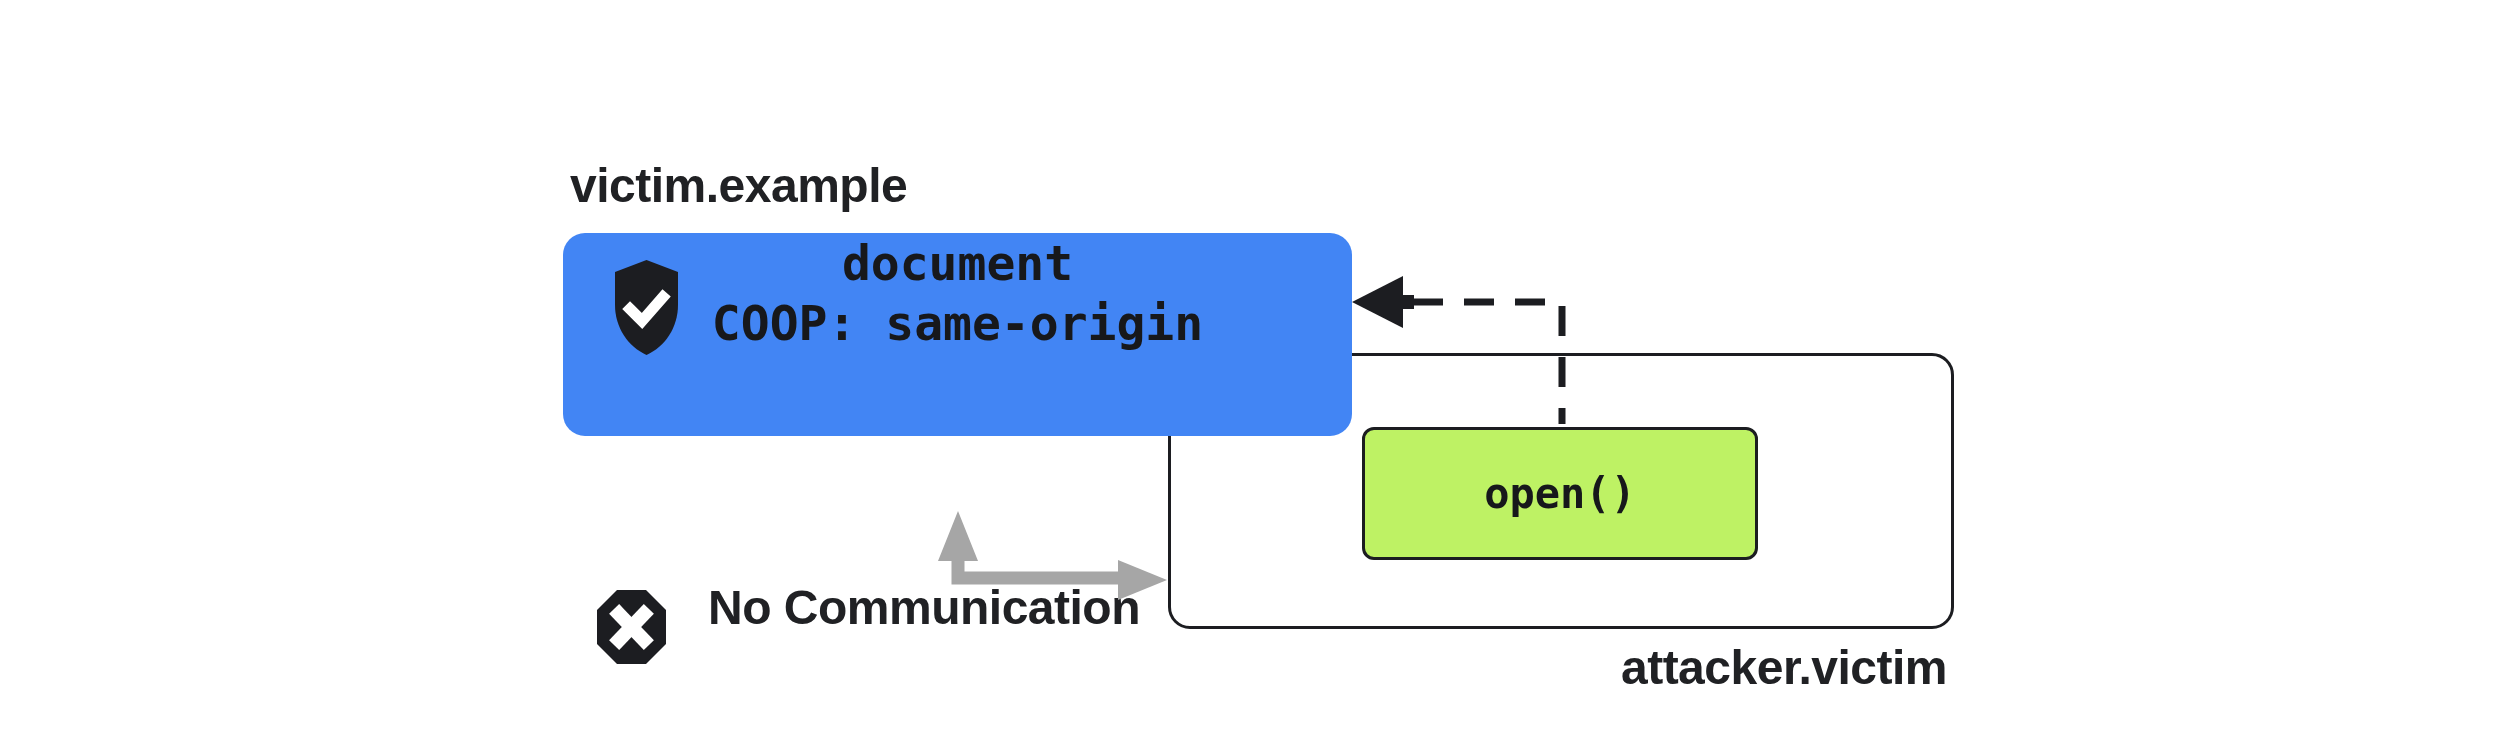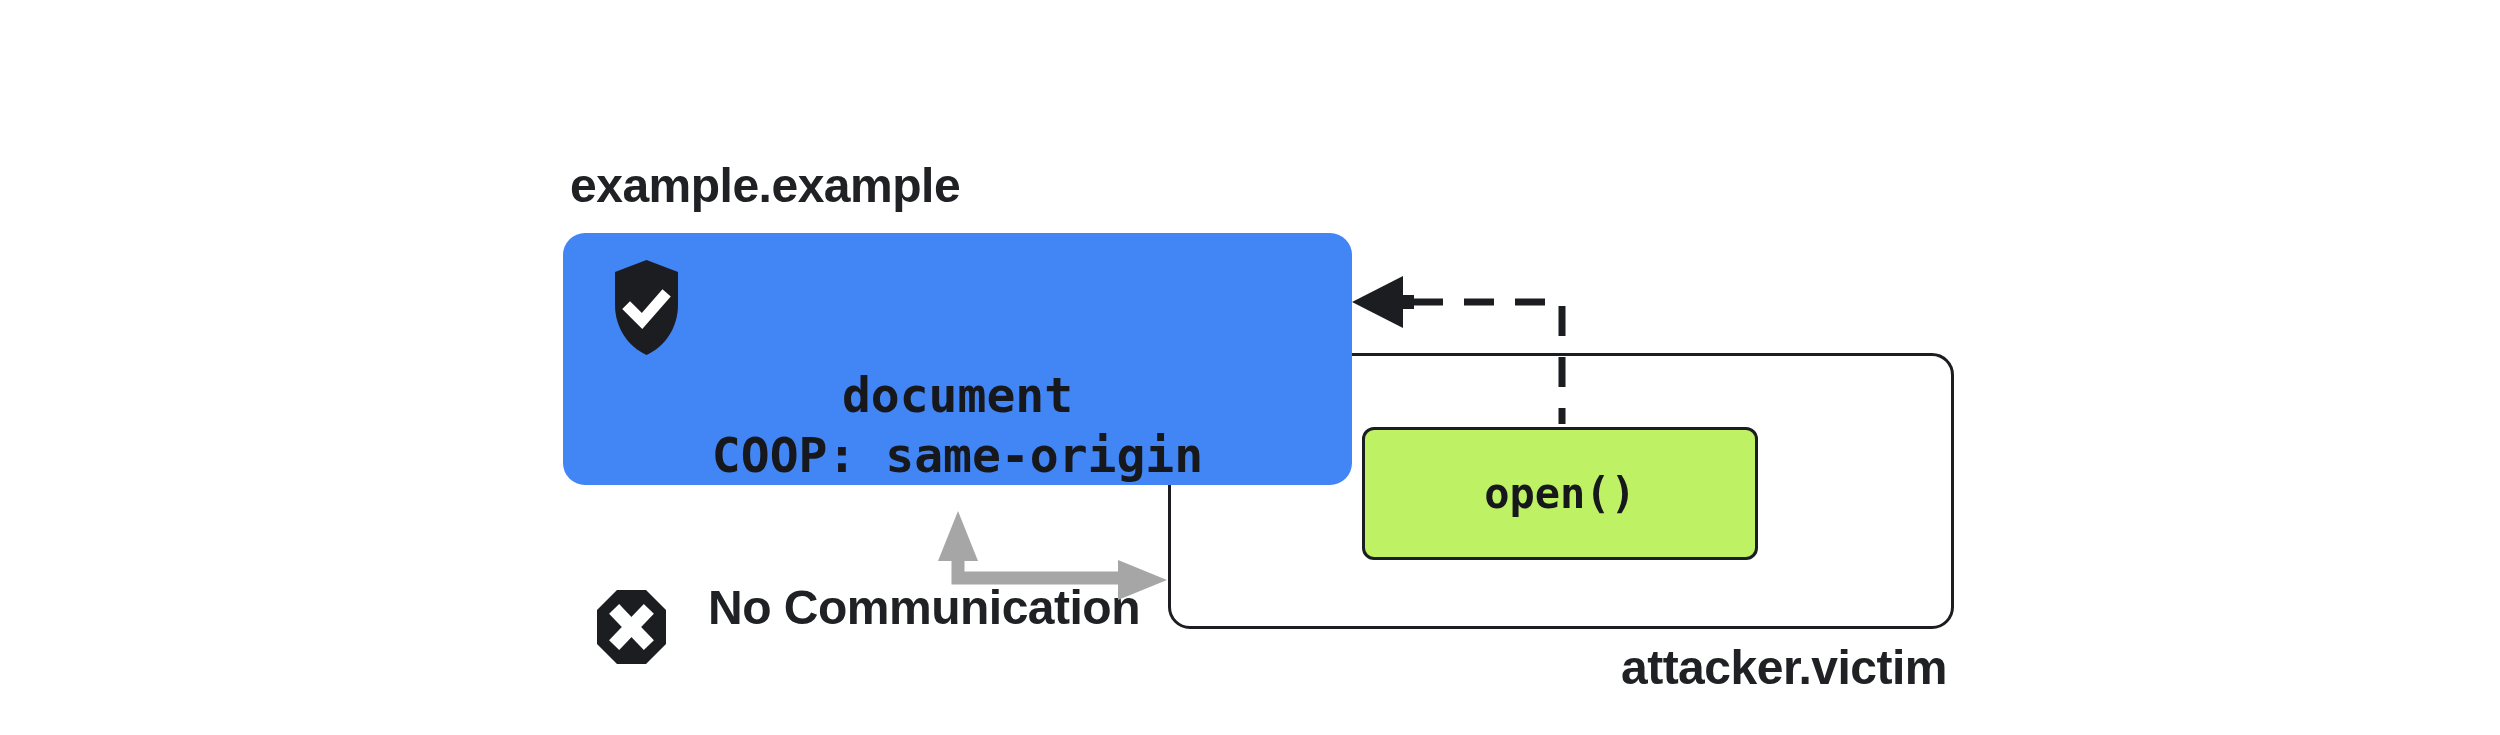--- a/index.html
+++ b/index.html
@@ -26,25 +26,25 @@
     font-size:48px;
     line-height:1;
     white-space:nowrap;
     letter-spacing:-0.5px;
   }
   .label-victim{left:570px;top:162px;}
   .label-attacker{right:553px;top:644px;}
   .label-nocomm{left:708px;top:584px;}
   .doc-box{
     position:absolute;
-    left:563px;top:233px;width:789px;height:252px;
+    left:563px;top:233px;width:789px;height:203px;
     background:var(--document-box-fill);
     border-radius:22px;
     z-index:2;
-    display:flex;align-items:flex-end;justify-content:center;
+    display:flex;align-items:flex-start;justify-content:center;
   }
   .doc-box .shield{position:absolute;left:47px;top:27px;}
   .doc-text{
     text-align:center;
     font-family:"DejaVu Sans Mono","Liberation Mono",monospace;
     font-weight:bold;
     font-size:48px;
     line-height:60px;
     color:var(--doc-text);
     white-space:nowrap;
@@ -73,21 +73,21 @@
     color:var(--doc-text);
   }
   .overlay{position:absolute;left:0;top:0;z-index:3;pointer-events:none;}
   .x-icon{position:absolute;left:595px;top:588px;z-index:2;}
 </style>
 </head>
 <body>
 
 <div class="canvas">
 
-  <div class="label label-victim">example.example</div>
+  <div class="label label-victim">victim.example</div>
 
   <div class="attacker-box"></div>
 
   <div class="doc-box">
     <svg class="shield" width="73" height="96" viewBox="0 0 73 96">
       <path d="M36.5 0 L68 12 V45 C68 67.5 55 86.5 36.5 95 C18 86.5 5 67.5 5 45 V12 Z" style="fill:var(--outline-black)"></path>
       <polyline points="20,49 32,61 53,37" style="fill:none;stroke:var(--icon-check-fill);stroke-width:11;stroke-linecap:square;stroke-linejoin:miter"></polyline>
     </svg>
     <div class="doc-text">
       <div>document</div>

